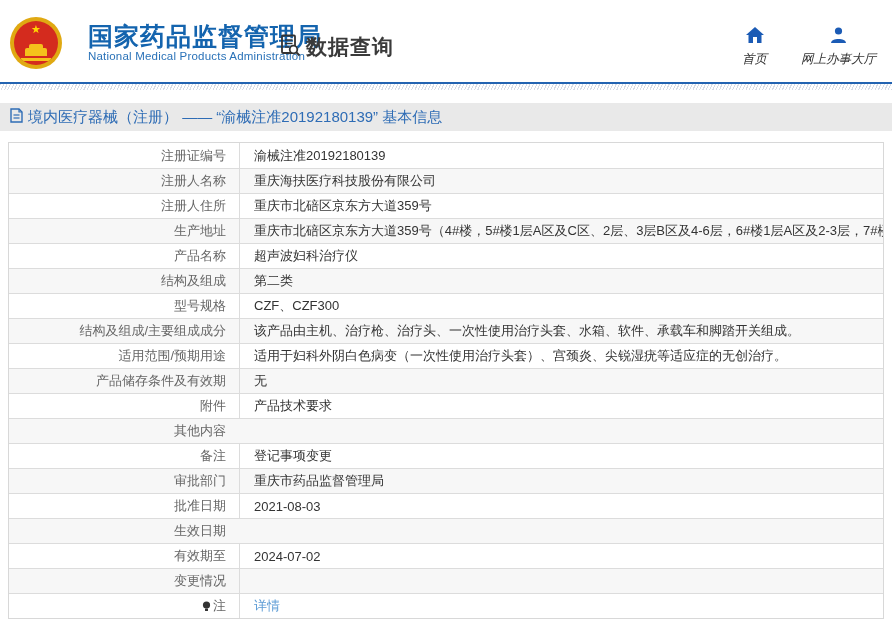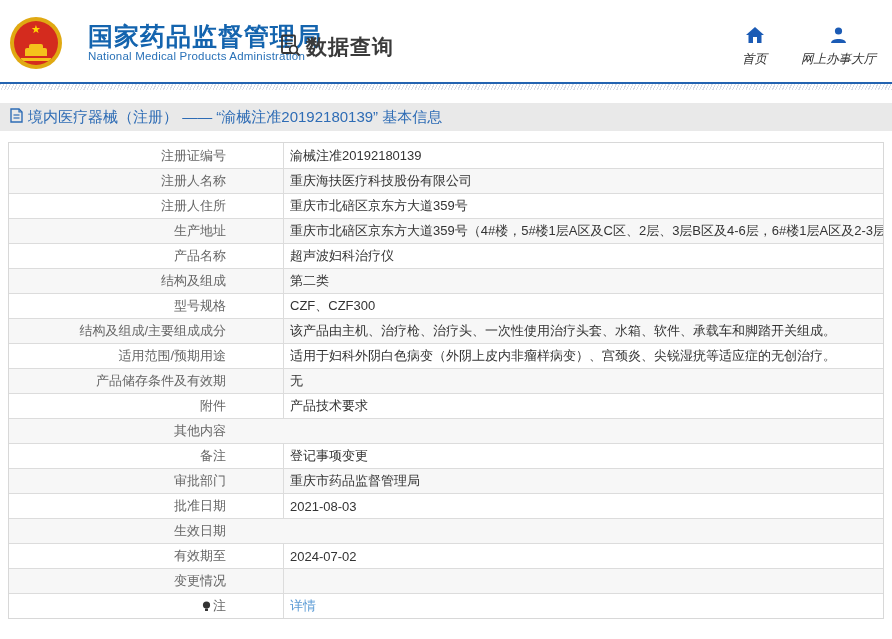--- a/index.html
+++ b/index.html
@@ -32,21 +32,21 @@
   
   .crumb-bar { margin-top:13px; height:28px; background:#e9e9e9; display:flex; align-items:center; padding-left:10px; }
   .crumb-text { color:#2e6cb5; font-size:15px; display:flex; align-items:center; gap:5px; }
 
   
   .info-table { margin:11px 8px 0 8px; width:876px; border:1px solid #d8d8d8; }
   .row { display:flex; height:25px; align-items:stretch; border-top:1px solid #dcdcdc; background:#fff; }
   .row:first-child { border-top:none; }
   .row.alt { background:#f7f7f7; }
   .cell-label { width:230px; flex:0 0 230px; display:flex; align-items:center; justify-content:flex-end; padding-right:13px; color:#666; font-size:13px; white-space:nowrap; }
-  .cell-value { flex:1; display:flex; align-items:center; padding-left:6px; color:#333; font-size:13px; white-space:nowrap; overflow:hidden;margin-left:44px; }
+  .cell-value { flex:1; display:flex; align-items:center; padding-left:14px; color:#333; font-size:13px; white-space:nowrap; overflow:hidden; }
   .cell-value.with-divider { border-left:1px solid #dcdcdc; }
   .cell-value a { color:#5b9bd5; text-decoration:none;text-align:center; }
   .bulb { display:inline-block; margin-right:2px; position:relative; top:1px; }
 </style>
 </head>
 <body>
 
 <div class="header">
   <div class="logo-wrap">
     <div class="emblem">
@@ -159,21 +159,21 @@
     <div class="row alt">
       <div class="cell-label">
         <span>结构及组成/主要组成成分</span>
       </div>
       <div class="cell-value with-divider">该产品由主机、治疗枪、治疗头、一次性使用治疗头套、水箱、软件、承载车和脚踏开关组成。</div>
     </div>
     <div class="row">
       <div class="cell-label">
         <span>适用范围/预期用途</span>
       </div>
-      <div class="cell-value with-divider">适用于妇科外阴白色病变（外阴上皮内非瘤样病变）、宫颈炎、尖锐湿疣等适应症的无创治疗。</div>
+      <div class="cell-value with-divider">适用于妇科外阴白色病变（一次性使用治疗头套）、宫颈炎、尖锐湿疣等适应症的无创治疗。</div>
     </div>
     <div class="row alt">
       <div class="cell-label">
         <span>产品储存条件及有效期</span>
       </div>
       <div class="cell-value with-divider">无</div>
     </div>
     <div class="row">
       <div class="cell-label">
         <span>附件</span>

